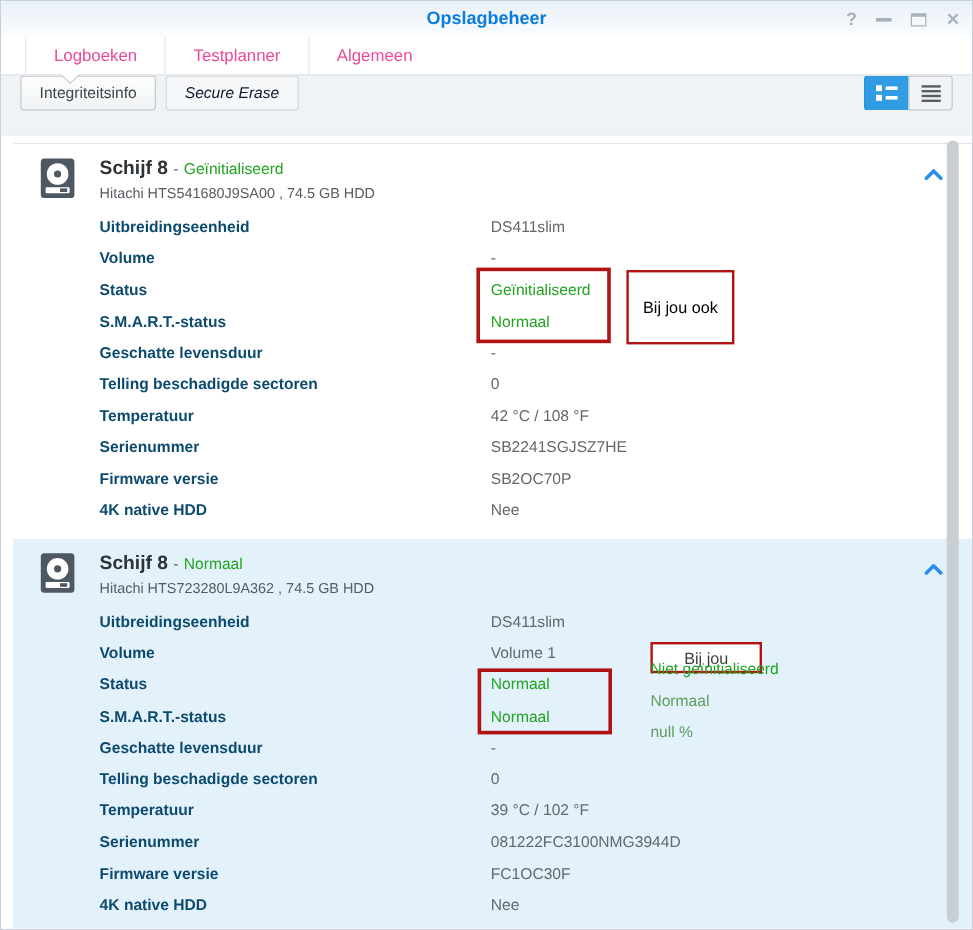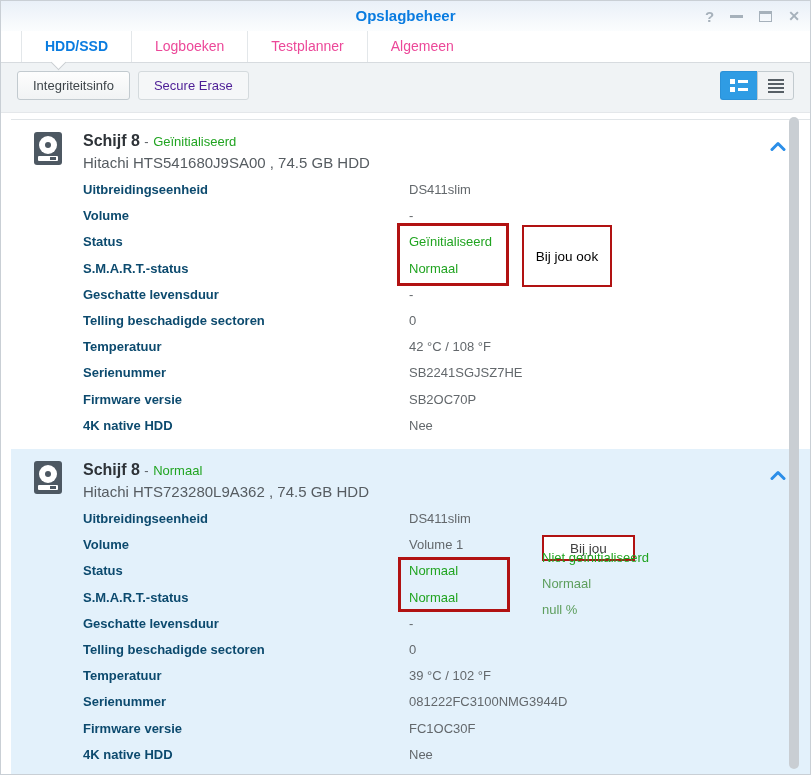--- a/index.html
+++ b/index.html
@@ -37,30 +37,30 @@
   .tab:last-of-type { border-right: 1px solid #e3e7ea; }
   .tab.active { color: #0a7ce0; font-weight: bold; }
   .tab-notch {
     position: absolute; left: 52px; top: 26px; width: 11px; height: 11px;
     background: #fff; transform: rotate(45deg);
     border-right: 1px solid #c9ced2; border-bottom: 1px solid #c9ced2; z-index: 3;
   }
   
   .toolbar {
     height: 50px; background: #f0f3f5; border-bottom: 1px solid #e4e7ea;
-    display: flex; align-items: flex-end; padding: 12px 16px;
+    display: flex; align-items: flex-start; padding: 0 16px;
   }
   .tb-btn {
     height: 29px; padding: 0 15px; margin-right: 8px; font-size: 13px;
     color: #3e454a; background: linear-gradient(180deg, #fdfdfd, #f1f3f4);
     border: 1px solid #c2cacf; border-radius: 3px; cursor: pointer;
     font-family: "Liberation Sans", sans-serif;
   }
   .tb-btn.disabled {
-    color: #4c1d95; border-color: #d4dadd; background: #f5f7f8; cursor: default;
+    color: #0f172a; border-color: #d4dadd; background: #f5f7f8; cursor: default; font-style: italic;
   }
   .tb-spacer { flex: 1; }
   .view-toggle { display: flex; }
   .vt-btn {
     width: 37px; height: 29px; border: 1px solid #c2cacf; background: #f1f3f5;
     display: flex; align-items: center; justify-content: center; cursor: pointer;
   }
   .vt-btn:first-child { border-radius: 3px 0 0 3px; border-right: none; }
   .vt-btn:last-child { border-radius: 0 3px 3px 0; }
   .vt-btn.active { background: #2f9ce4; border-color: #2a91d8; }
@@ -82,21 +82,21 @@
     background: #fff; border-radius: 50%; }
   .hdd-dot { position: absolute; left: 11px; top: 10px; width: 6px; height: 6px;
     background: #4d5862; border-radius: 50%; }
   .hdd-bar { position: absolute; left: 4px; bottom: 4px; width: 20px; height: 5px;
     background: #fff; border-radius: 1px; }
   .hdd-dash { position: absolute; right: 6px; bottom: 5px; width: 6px; height: 3px;
     background: #4d5862; }
   .disk-title { font-size: 16px; font-weight: bold; color: #2e3338; }
   .disk-title .sep { font-weight: normal; font-size: 13px; color: #5a6065; }
   .disk-title .hdr-status { font-weight: normal; font-size: 13px; color: #21a421; }
-  .disk-model { font-size: 15px; color: #565c61; margin-top: 4px; }
+  .disk-model { font-size: 12px; color: #565c61; margin-top: 4px; }
   .collapse-btn { position: absolute; right: 24px; top: 18px; cursor: pointer; }
   .rows { margin-top: 6px; }
   .row { position: relative; height: 26.2px; }
   .row .lbl {
     position: absolute; left: 72px; top: 50%; transform: translateY(-50%);
     font-size: 13px; font-weight: bold; color: #0c4a6e;
   }
   .row .val {
     position: absolute; left: 398px; top: 50%; transform: translateY(-50%);
     font-size: 13px; color: #63686c;
@@ -130,21 +130,20 @@
     <div class="title">Opslagbeheer</div>
     <div class="win-controls">
       <span class="help-q">?</span>
       <span class="min-icon"></span>
       <span class="max-icon"></span>
       <span class="close-icon">✕</span>
     </div>
   </div>
 
   <div class="tabbar">
-    <div class="tab active">HDD/SSD</div>
     <div class="tab">Logboeken</div>
     <div class="tab">Testplanner</div>
     <div class="tab">Algemeen</div>
     <div class="tab-notch"></div>
   </div>
 
   <div class="toolbar">
     <button class="tb-btn">Integriteitsinfo</button>
     <button class="tb-btn disabled">Secure Erase</button>
     <div class="tb-spacer"></div>

